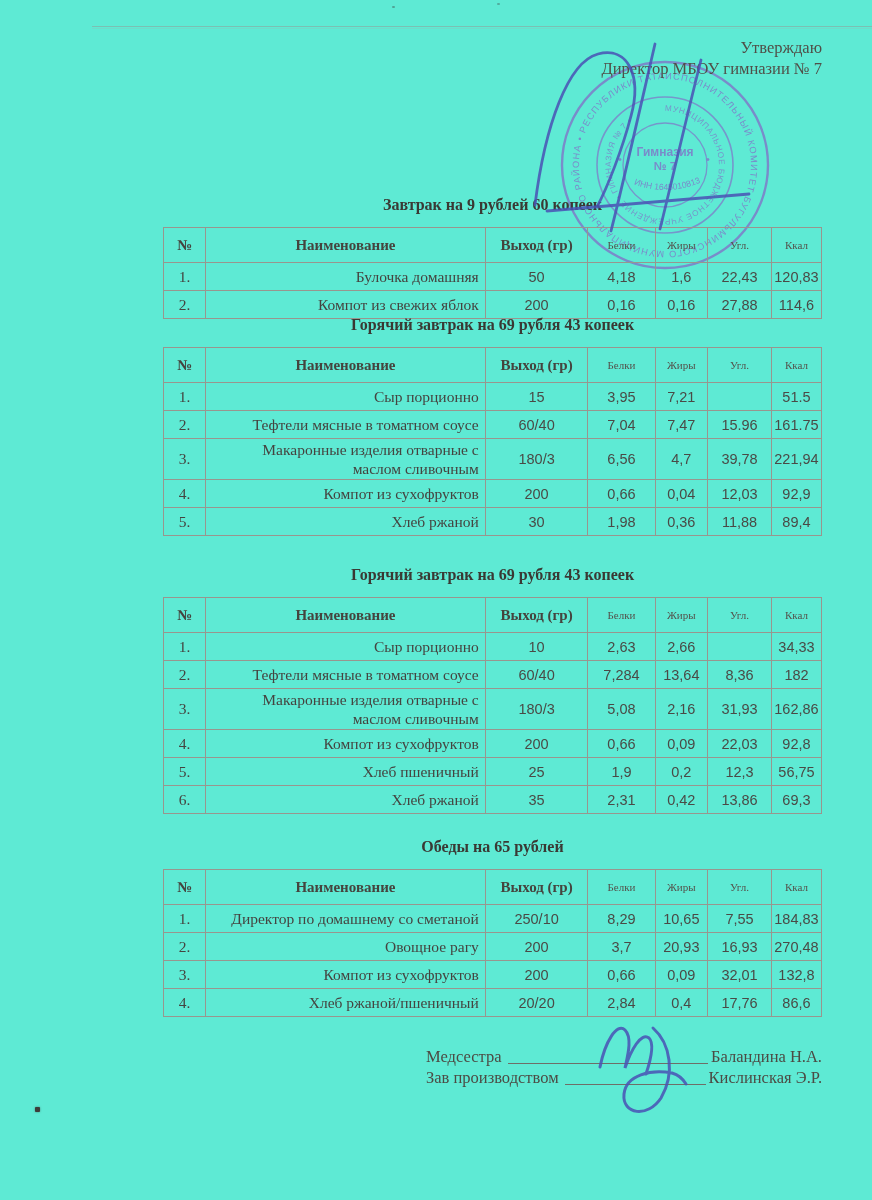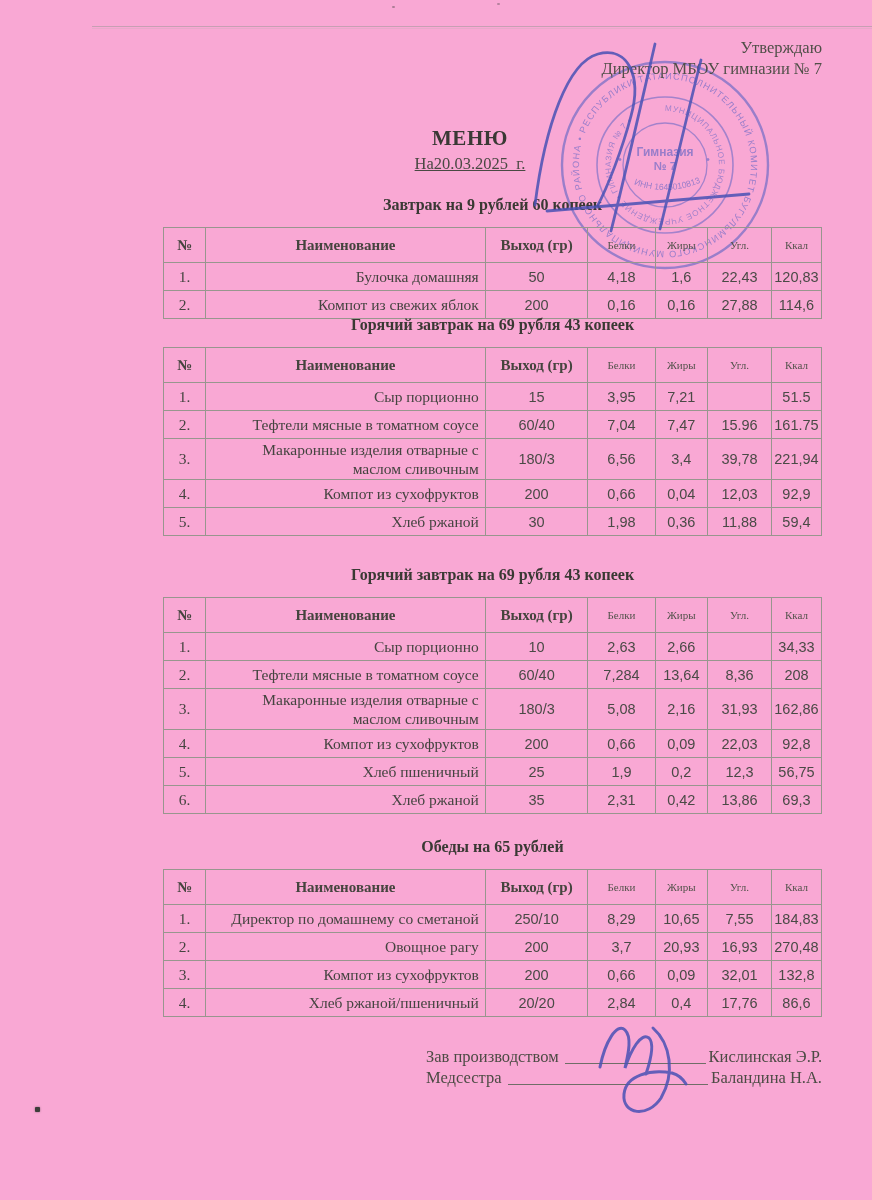--- a/index.html
+++ b/index.html
@@ -1,18 +1,18 @@
 <!DOCTYPE html>
 <html><head>
 <meta charset="utf-8">
 <style>
   html,body{margin:0;padding:0;background:#e8e8e6;}
   .page{
     position:relative;width:872px;height:1200px;margin:0 auto;
-    background:#f9a8d4;overflow:hidden;
+    background:#5eead4;overflow:hidden;
     font-family:"Liberation Serif",serif;color:#3e3d38;
   }
   .scan-top{position:absolute;top:26px;left:92px;right:0;height:1px;
     background:rgba(150,150,145,.5);box-shadow:0 2px 0 rgba(175,175,170,.22);}
   .speck{position:absolute;background:#3d3d3a;border-radius:1px;}
   .speck.s1{left:35px;top:1107px;width:5px;height:5px;box-shadow:0 0 2px rgba(60,60,60,.6);}
   .speck.s2{left:392px;top:6px;width:3px;height:2px;opacity:.4;}
   .speck.s3{left:497px;top:3px;width:3px;height:2px;opacity:.35;}
 
   .approval{position:absolute;top:38px;right:50px;text-align:right;
@@ -84,24 +84,20 @@
 
   <svg class="sig-top" width="290" height="220" viewBox="0 0 290 220">
     <g fill="none" stroke="#4a52b5" stroke-width="2.8" stroke-linecap="round" opacity=".85">
       <path d="M45 175 C 55 95, 78 32, 108 24 C 138 16, 152 46, 141 86 C 132 120, 118 156, 107 177"></path>
       <path d="M165 14 C 152 70, 134 150, 121 201"></path>
       <path d="M211 30 C 197 85, 181 155, 170 199"></path>
       <path d="M57 181 L 259 164"></path>
     </g>
   </svg>
 
-  <div class="menu-block">
-    <div class="menu-title">МЕНЮ</div>
-    <div class="menu-date">На20.03.2025_г.</div>
-  </div>
 
   <div class="section sec-1">
     <div class="tbl-title">Завтрак на 9 рублей 60 копеек</div>
     <table>
       <colgroup>
           <col style="width:6.4%">
           <col style="width:42.5%">
           <col style="width:15.6%">
           <col style="width:10.2%">
           <col style="width:8.0%">
@@ -182,41 +178,41 @@
             <td class="c-num">7,04</td>
             <td class="c-num">7,47</td>
             <td class="c-num">15.96</td>
             <td class="c-num">161.75</td>
           </tr>
           <tr>
             <td class="c-idx">3.</td>
             <td class="c-name">Макаронные изделия отварные с маслом сливочным</td>
             <td class="c-num">180/3</td>
             <td class="c-num">6,56</td>
-            <td class="c-num">3,4</td>
+            <td class="c-num">4,7</td>
             <td class="c-num">39,78</td>
             <td class="c-num">221,94</td>
           </tr>
           <tr>
             <td class="c-idx">4.</td>
             <td class="c-name">Компот из сухофруктов</td>
             <td class="c-num">200</td>
             <td class="c-num">0,66</td>
             <td class="c-num">0,04</td>
             <td class="c-num">12,03</td>
             <td class="c-num">92,9</td>
           </tr>
           <tr>
             <td class="c-idx">5.</td>
             <td class="c-name">Хлеб ржаной</td>
             <td class="c-num">30</td>
             <td class="c-num">1,98</td>
             <td class="c-num">0,36</td>
             <td class="c-num">11,88</td>
-            <td class="c-num">59,4</td>
+            <td class="c-num">89,4</td>
           </tr>
         </tbody>
     </table>
   </div>
 
   <div class="section sec-3">
     <div class="tbl-title">Горячий завтрак на 69 рубля 43 копеек</div>
     <table>
       <colgroup>
           <col style="width:6.4%">
@@ -248,21 +244,21 @@
             <td class="c-num"></td>
             <td class="c-num">34,33</td>
           </tr>
           <tr>
             <td class="c-idx">2.</td>
             <td class="c-name">Тефтели мясные в томатном соусе</td>
             <td class="c-num">60/40</td>
             <td class="c-num">7,284</td>
             <td class="c-num">13,64</td>
             <td class="c-num">8,36</td>
-            <td class="c-num">208</td>
+            <td class="c-num">182</td>
           </tr>
           <tr>
             <td class="c-idx">3.</td>
             <td class="c-name">Макаронные изделия отварные с маслом сливочным</td>
             <td class="c-num">180/3</td>
             <td class="c-num">5,08</td>
             <td class="c-num">2,16</td>
             <td class="c-num">31,93</td>
             <td class="c-num">162,86</td>
           </tr>
@@ -356,28 +352,28 @@
             <td class="c-num">0,4</td>
             <td class="c-num">17,76</td>
             <td class="c-num">86,6</td>
           </tr>
         </tbody>
     </table>
   </div>
 
   <div class="footer">
     <div class="f-row">
+      <span class="f-label">Медсестра</span>
+      <span class="f-line"></span>
+      <span class="f-name">Баландина Н.А.</span>
+    </div>
+    <div class="f-row">
       <span class="f-label">Зав производством</span>
       <span class="f-line"></span>
       <span class="f-name">Кислинская Э.Р.</span>
-    </div>
-    <div class="f-row">
-      <span class="f-label">Медсестра</span>
-      <span class="f-line"></span>
-      <span class="f-name">Баландина Н.А.</span>
     </div>
   </div>
 
   <svg class="sig-bottom" width="150" height="115" viewBox="0 0 150 115">
     <g fill="none" stroke="#4a52b5" stroke-width="3" stroke-linecap="round" opacity=".85">
       <path d="M25 57 C 30 32, 42 12, 50 20 C 58 28, 52 48, 50 58 C 56 40, 66 22, 74 28 C 80 34, 75 52, 71 64"></path>
       <path d="M78 18 C 96 34, 100 64, 86 88 C 73 108, 47 105, 49 84 C 51 65, 76 59, 97 63 C 104 65, 108 69, 111 74"></path>
     </g>
   </svg>
 

